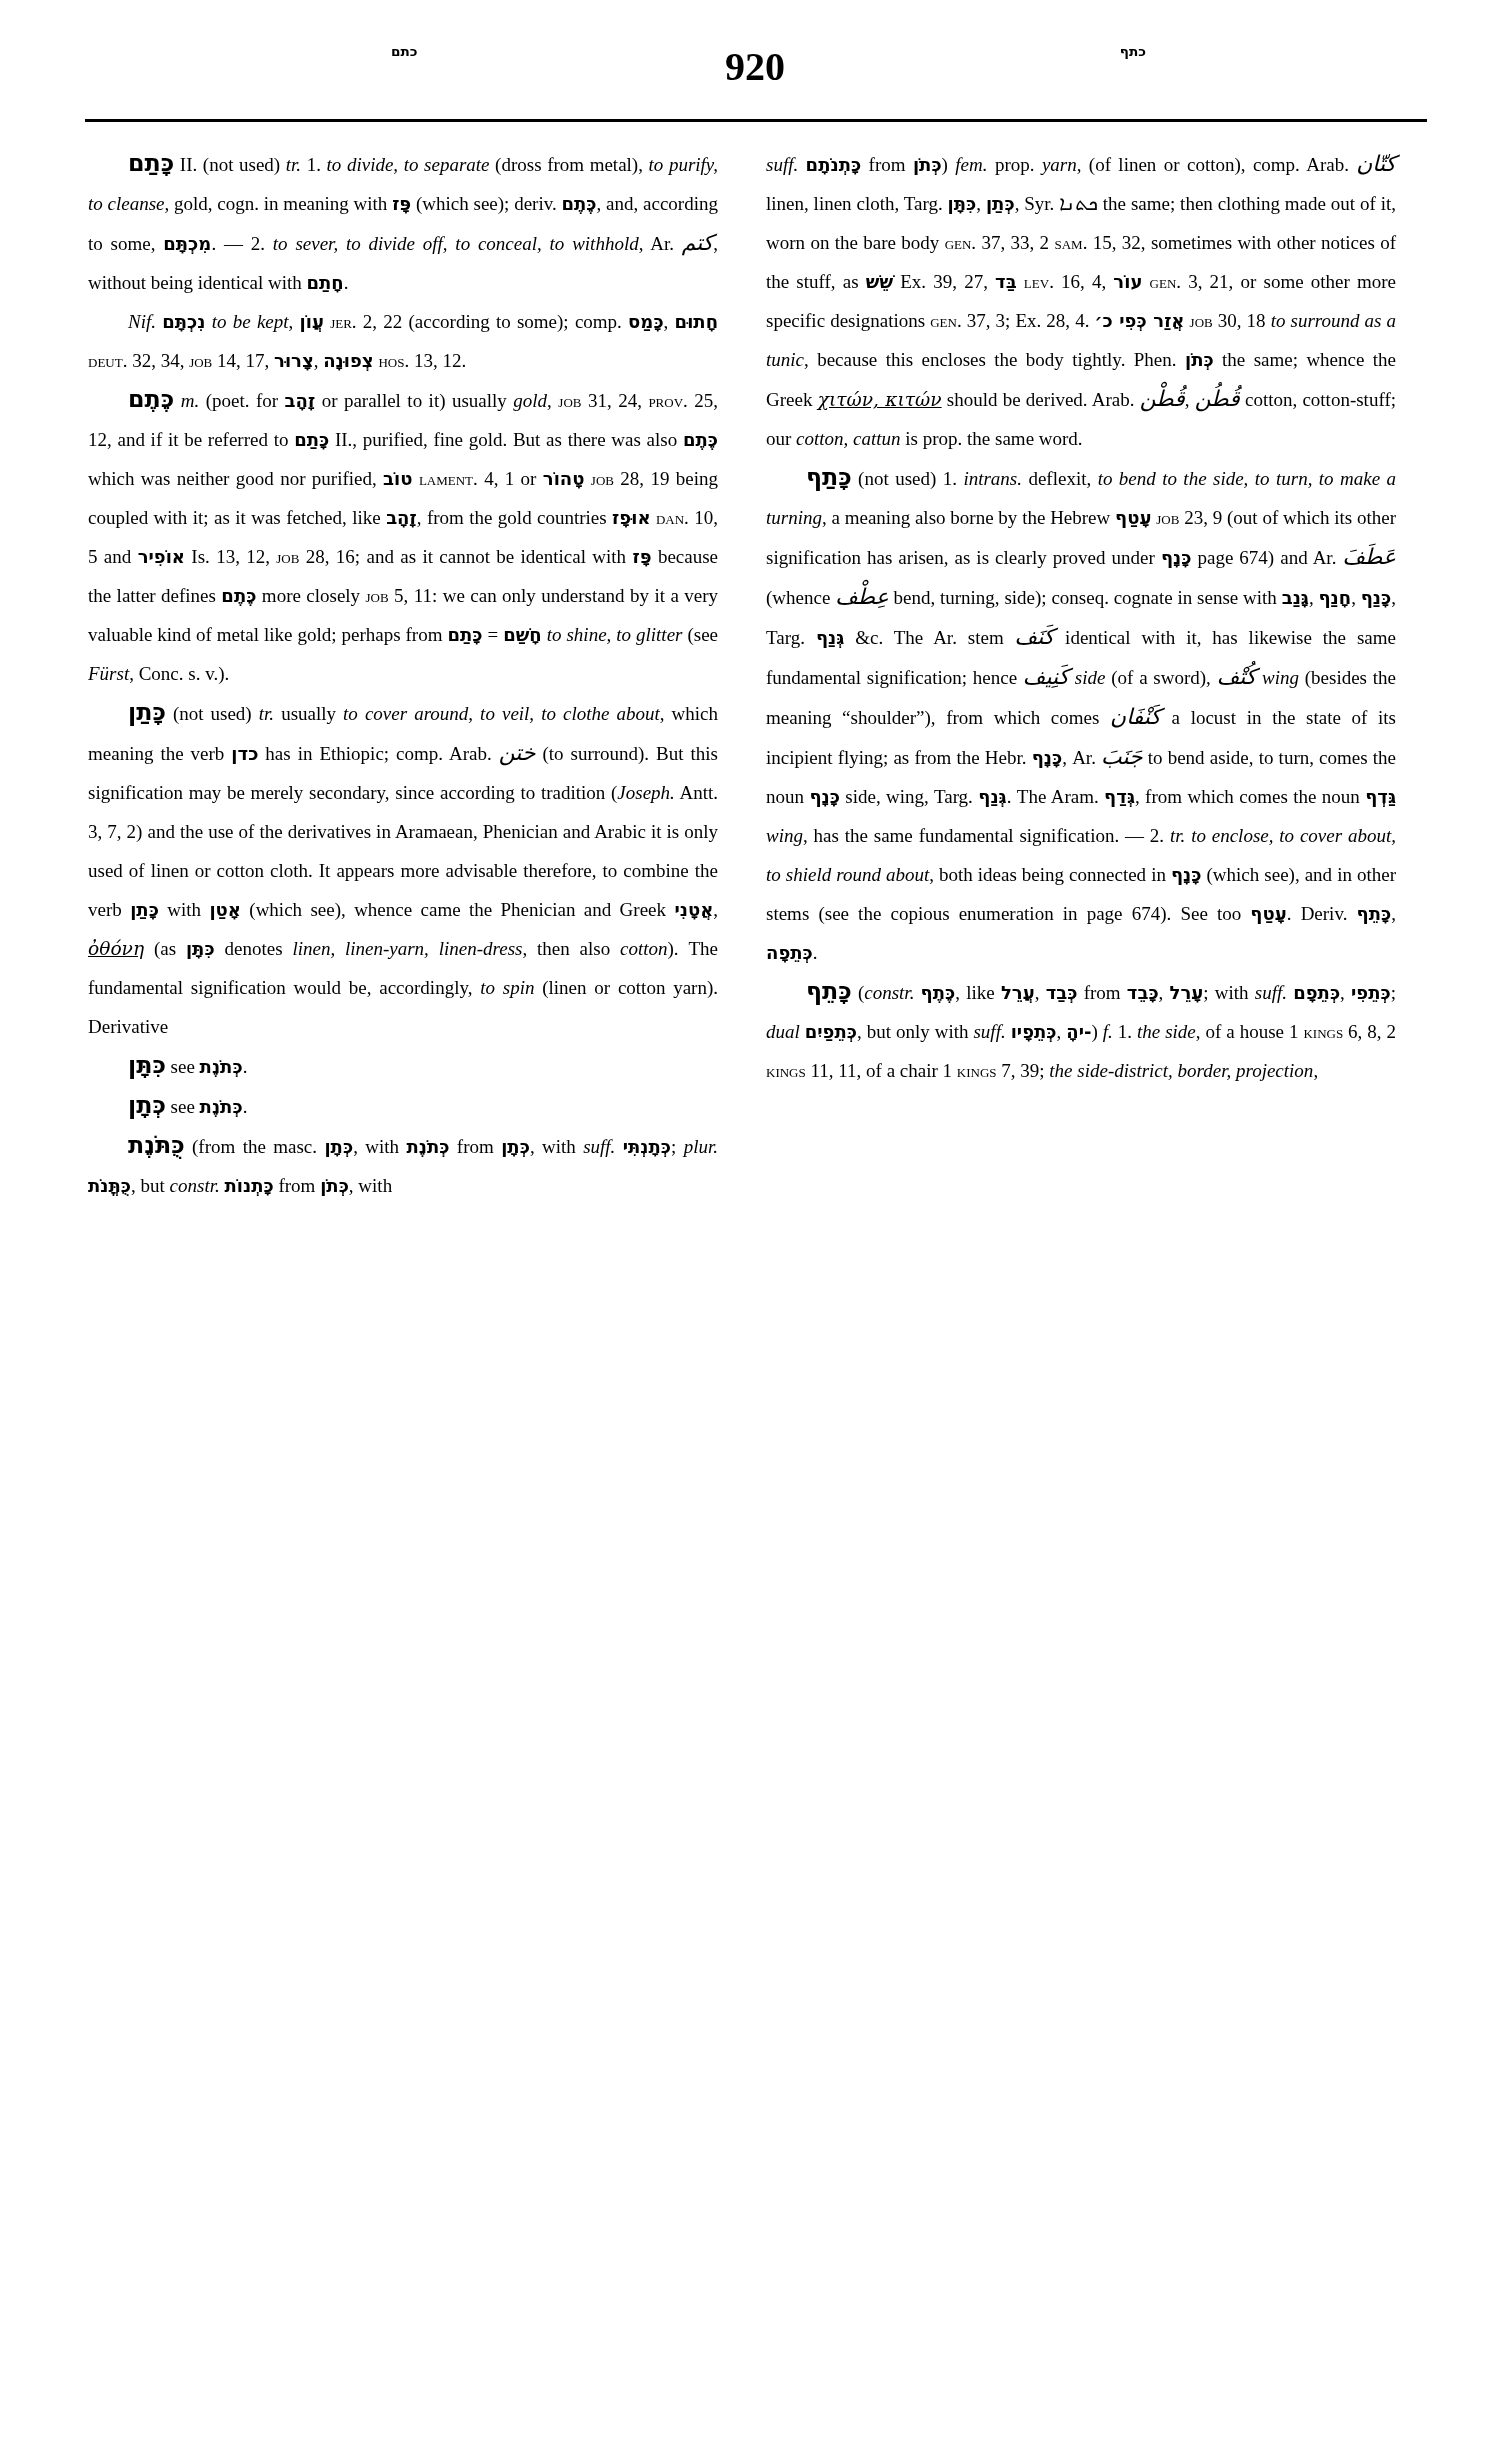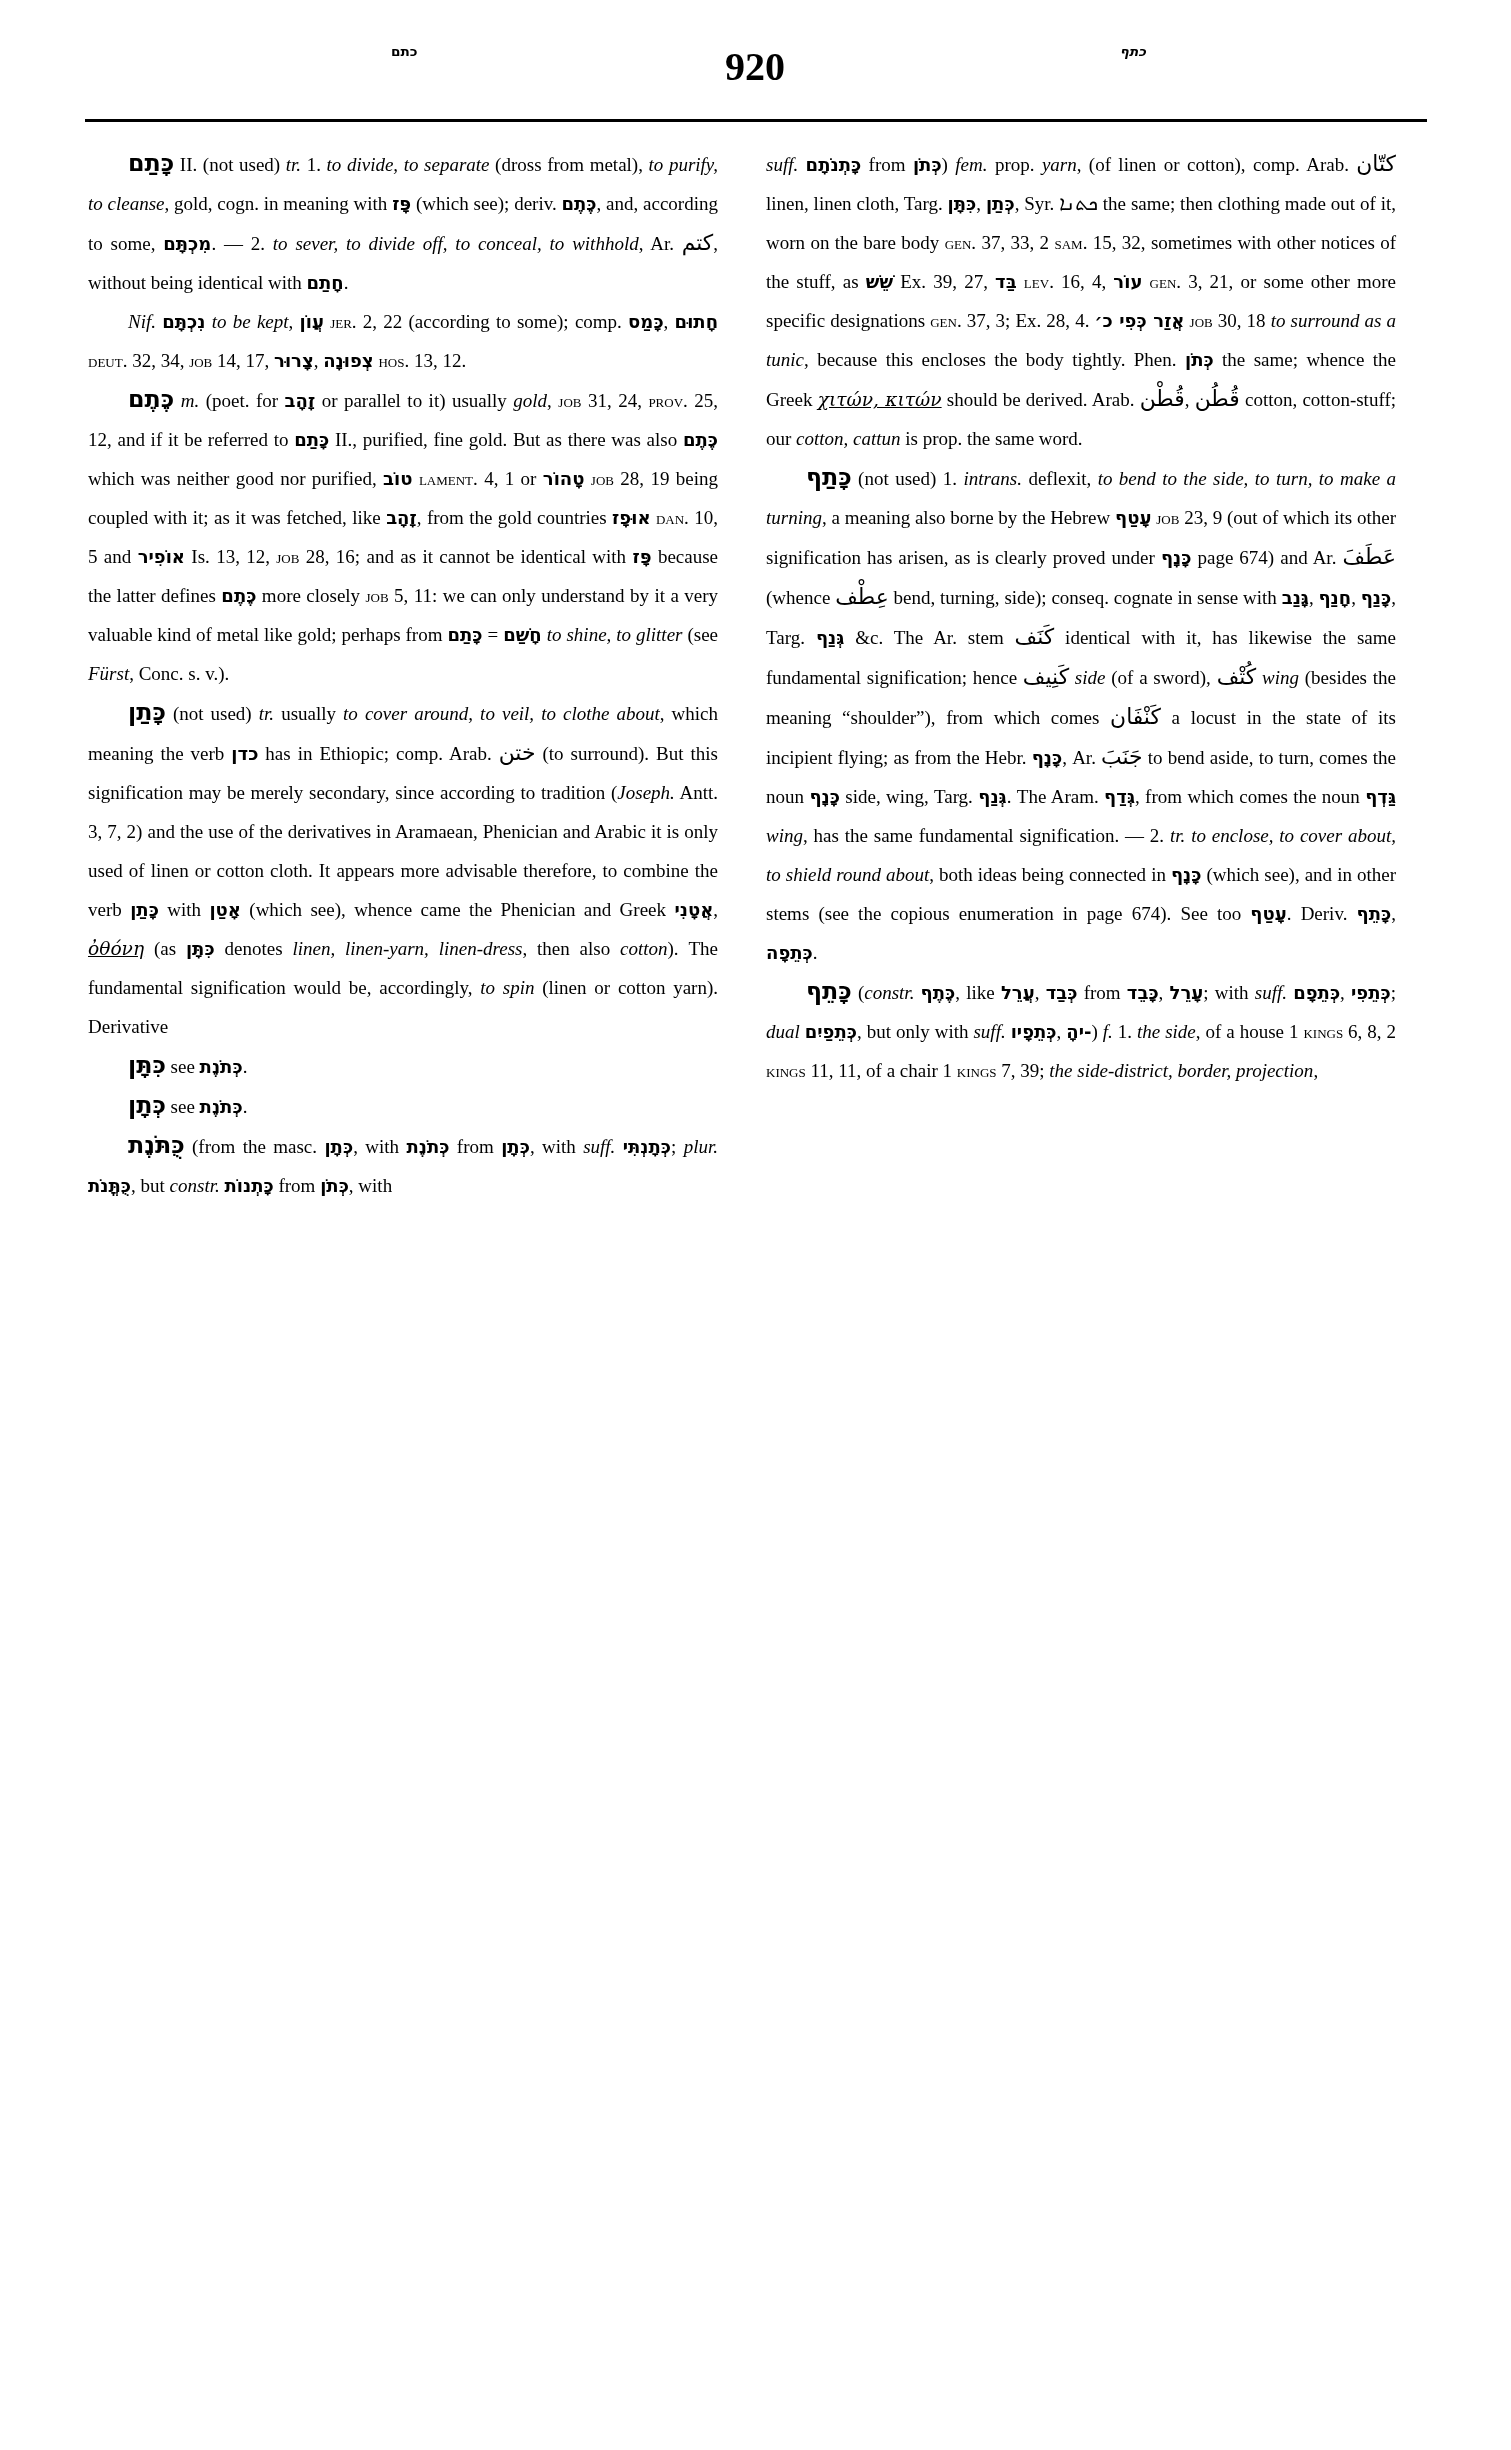--- a/index.html
+++ b/index.html
@@ -32,21 +32,21 @@
     height: 70px;
   }
   .head-left, .head-right, .head-center {
     position: absolute;
     top: 0;
     font-size: 36px;
     line-height: 1.0;
     white-space: nowrap;
   }
   .head-left  { left: 306px;  font-family: "DejaVu Sans", sans-serif; font-weight: 700; font-size: 40px; top: 1.8px;}
-  .head-right { right: 279px; font-family: "DejaVu Sans", sans-serif; font-weight: 700; font-size: 40px; top: 1.8px; font-style: italic;}
+  .head-right { right: 279px; font-family: "DejaVu Sans", sans-serif; font-weight: 700; font-size: 40px; top: 1.8px;}
   .head-center{
     left: 50%;
     transform: translateX(-50%);
     font-size: 40px;
     font-weight: 700;
     top: 3.6px;
   }
   .rule {
     position: absolute;
     left: 85px;
@@ -89,20 +89,21 @@
     font-weight: 700;
     font-size: 0.95em;
     direction: rtl;
     unicode-bidi: isolate;
   }
   .arab {
     font-family: "DejaVu Sans", sans-serif;
     font-size: 1.15em;
     direction: rtl;
     unicode-bidi: isolate;
+    font-style: italic;
   }
   .syr {
     font-family: Liberation Sans, sans-serif;
     font-size: 1.05em;
     direction: rtl;
     unicode-bidi: isolate;
   }
   .grk {
     font-family: "DejaVu Serif", serif;
     font-style: italic;

